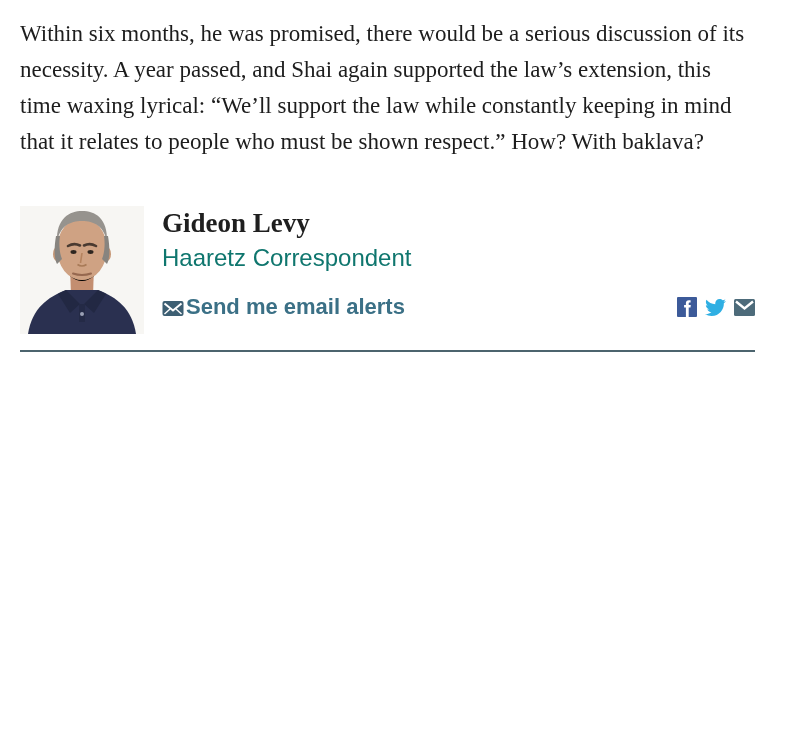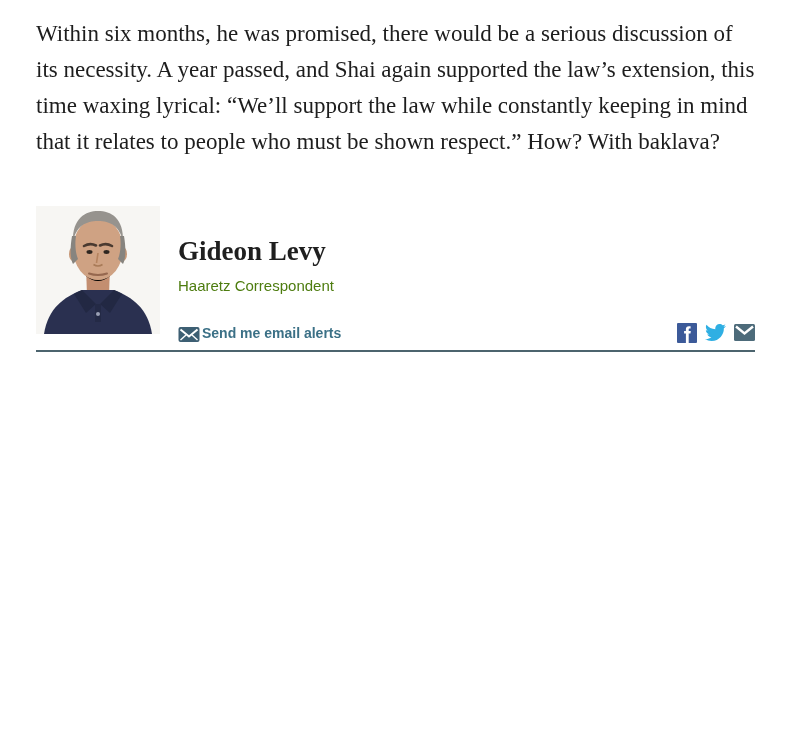--- a/index.html
+++ b/index.html
@@ -3,66 +3,66 @@
 <meta charset="utf-8">
 <style>
   html, body { margin: 0; padding: 0; }
   body {
     width: 789px; height: 732px;
     background: #ffffff;
     overflow: hidden;
     font-family: "Liberation Sans", sans-serif;
     -webkit-font-smoothing: antialiased;
   }
-  .page { padding: 16px 34px 0 36px; box-sizing: border-box; }
+  .page { padding: 16px 34px 0 20px; box-sizing: border-box; }
 
   
   .article p {
     font-family: "Liberation Serif", serif;
     font-size: 23px;
     line-height: 36px;
     color: #1d1d1d;
     margin: 0 0 26px 0;
   }
 
   
   .author {
     display: flex;
     gap: 18px;
     margin-top: 46px;
     height: 128px;
   }
   .photo { width: 124px; height: 128px; flex: none; display: block; }
-  .info { flex: 1; display: flex; flex-direction: column; padding-top: 2px; min-width: 0; margin-top: 28px; }
+  .info { flex: 1; display: flex; flex-direction: column; padding-top: 2px; min-width: 0; }
   .name {
     font-family: "Liberation Serif", serif;
     font-weight: bold;
     font-size: 27px;
     line-height: 30px;
     color: #1f1f1f;
   }
   .role {
-    font-size: 15px;
+    font-size: 24px;
     line-height: 22px;
-    color: #4d7c0f;
+    color: #0f766e;
     margin-top: 9px;
   }
   .alerts-row {
     display: flex;
     justify-content: space-between;
     align-items: center;
     margin-top: 25px;
   }
   .email-link {
     display: inline-flex;
     align-items: center;
     gap: 2px;
     color: #3b7086;
     font-weight: bold;
-    font-size: 14px;
+    font-size: 22px;
     text-decoration: none;
     cursor: pointer;
   }
   .email-link svg { display: block; margin-top: 3px; }
   .social { display: flex; align-items: center; gap: 6px; }
   .social a { display: block; line-height: 0; cursor: pointer; }
 
   .divider {
     border: none;
     border-top: 2px solid #4c646e;

